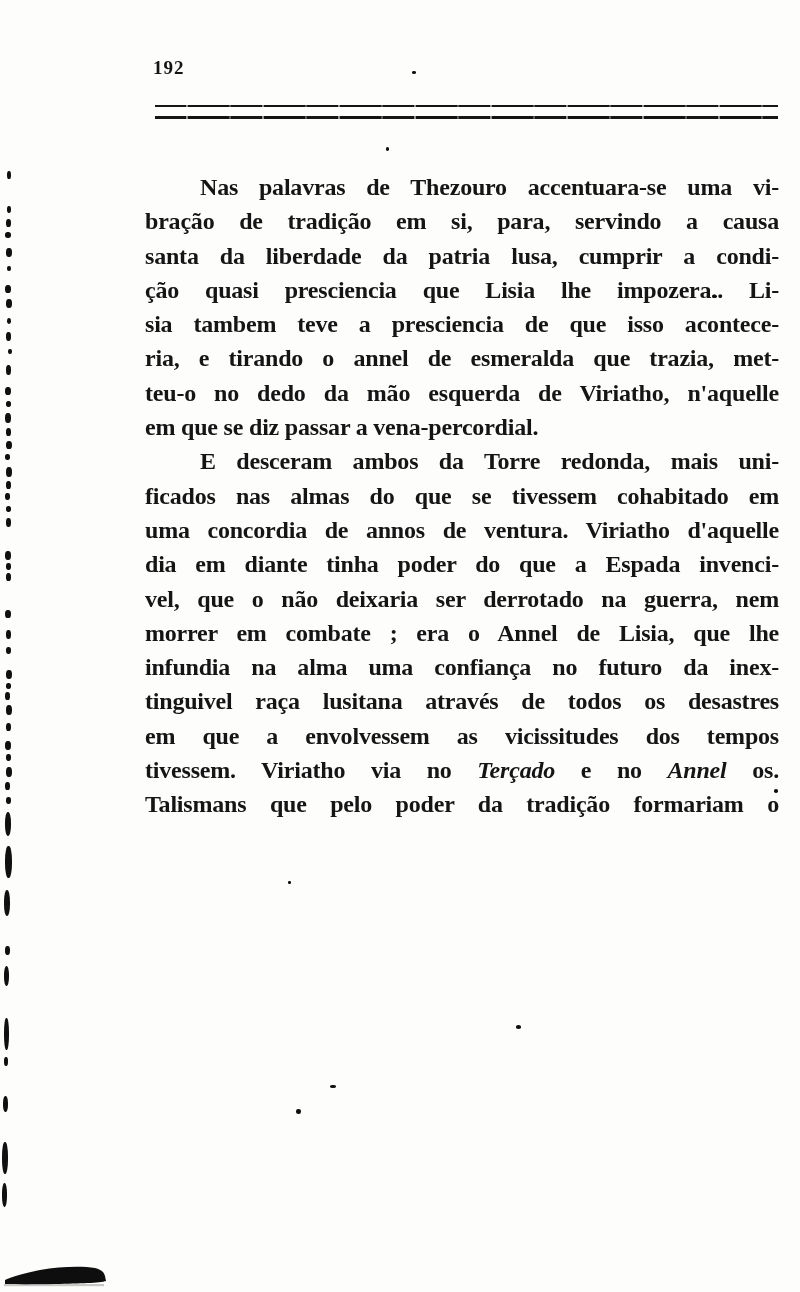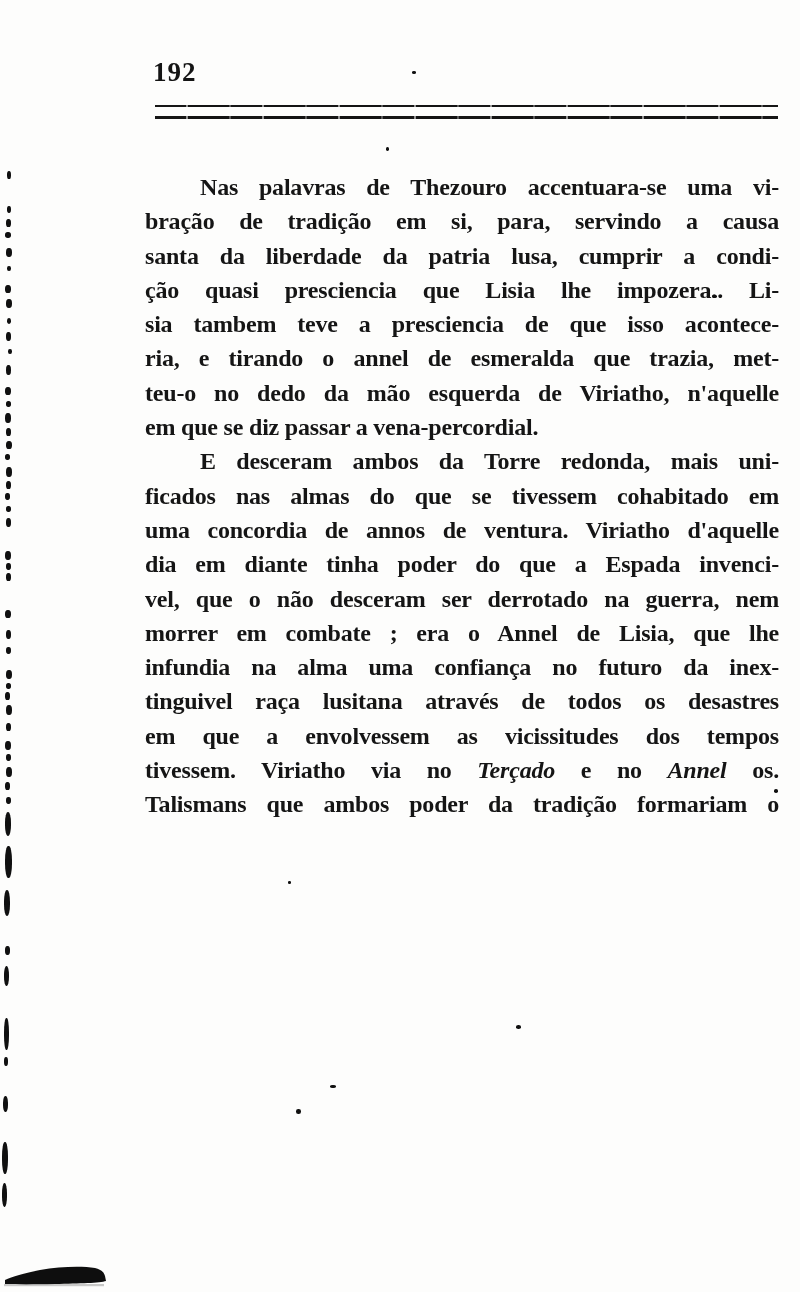--- a/index.html
+++ b/index.html
@@ -11,21 +11,21 @@
   .page{
     position:relative;
     width:800px;height:1292px;
     background:#fdfdfc;
     overflow:hidden;
     color:#141414;
   }
   
   .page-number{
     position:absolute;left:153px;top:57px;
-    font-size:27px;font-weight:700;letter-spacing:1px;
+    font-size:19px;font-weight:700;letter-spacing:1px;
   }
   .running-header{
     position:absolute;left:155px;top:64px;width:622px;
     text-align:center;
     font-size:17px;font-weight:700;letter-spacing:3px;
   }
   .rule{
     position:absolute;left:155px;width:623px;
     background:repeating-linear-gradient(90deg,
       #161616 0 31px, rgba(22,22,22,.45) 31px 33px,
@@ -79,27 +79,27 @@
       <div class="line"><span>santa da liberdade da patria lusa, cumprir a condi-</span></div>
       <div class="line"><span>ção quasi presciencia que Lisia lhe impozera.. Li-</span></div>
       <div class="line"><span>sia tambem teve a presciencia de que isso acontece-</span></div>
       <div class="line"><span>ria, e tirando o annel de esmeralda que trazia, met-</span></div>
       <div class="line"><span>teu-o no dedo da mão esquerda de Viriatho, n'aquelle</span></div>
       <div class="line last"><span>em que se diz passar a vena-percordial.</span></div>
       <div class="line first"><span>E desceram ambos da Torre redonda, mais uni-</span></div>
       <div class="line"><span>ficados nas almas do que se tivessem cohabitado em</span></div>
       <div class="line"><span>uma concordia de annos de ventura. Viriatho d'aquelle</span></div>
       <div class="line"><span>dia em diante tinha poder do que a Espada invenci-</span></div>
-      <div class="line"><span>vel, que o não desceram ser derrotado na guerra, nem</span></div>
+      <div class="line"><span>vel, que o não deixaria ser derrotado na guerra, nem</span></div>
       <div class="line"><span>morrer em combate ; era o Annel de Lisia, que lhe</span></div>
       <div class="line"><span>infundia na alma uma confiança no futuro da inex-</span></div>
       <div class="line"><span>tinguivel raça lusitana através de todos os desastres</span></div>
       <div class="line"><span>em que a envolvessem as vicissitudes dos tempos</span></div>
       <div class="line"><span>tivessem. Viriatho via no </span><i>Terçado</i><span> e no </span><i>Annel</i><span> os.</span></div>
-      <div class="line"><span>Talismans que ambos poder da tradição formariam o</span></div>
+      <div class="line"><span>Talismans que pelo poder da tradição formariam o</span></div>
     </div>
 
   <div class="artifacts">
       <div class="speck" style="left: 7px; top: 171px; width: 4px; height: 8px;"></div>
       <div class="speck" style="left: 7px; top: 206px; width: 4px; height: 7px;"></div>
       <div class="speck" style="left: 6px; top: 219px; width: 5px; height: 8px;"></div>
       <div class="speck" style="left: 5px; top: 232px; width: 6px; height: 6px;"></div>
       <div class="speck" style="left: 6px; top: 248px; width: 6px; height: 9px;"></div>
       <div class="speck" style="left: 7px; top: 266px; width: 4px; height: 5px;"></div>
       <div class="speck" style="left: 5px; top: 285px; width: 6px; height: 8px;"></div>

